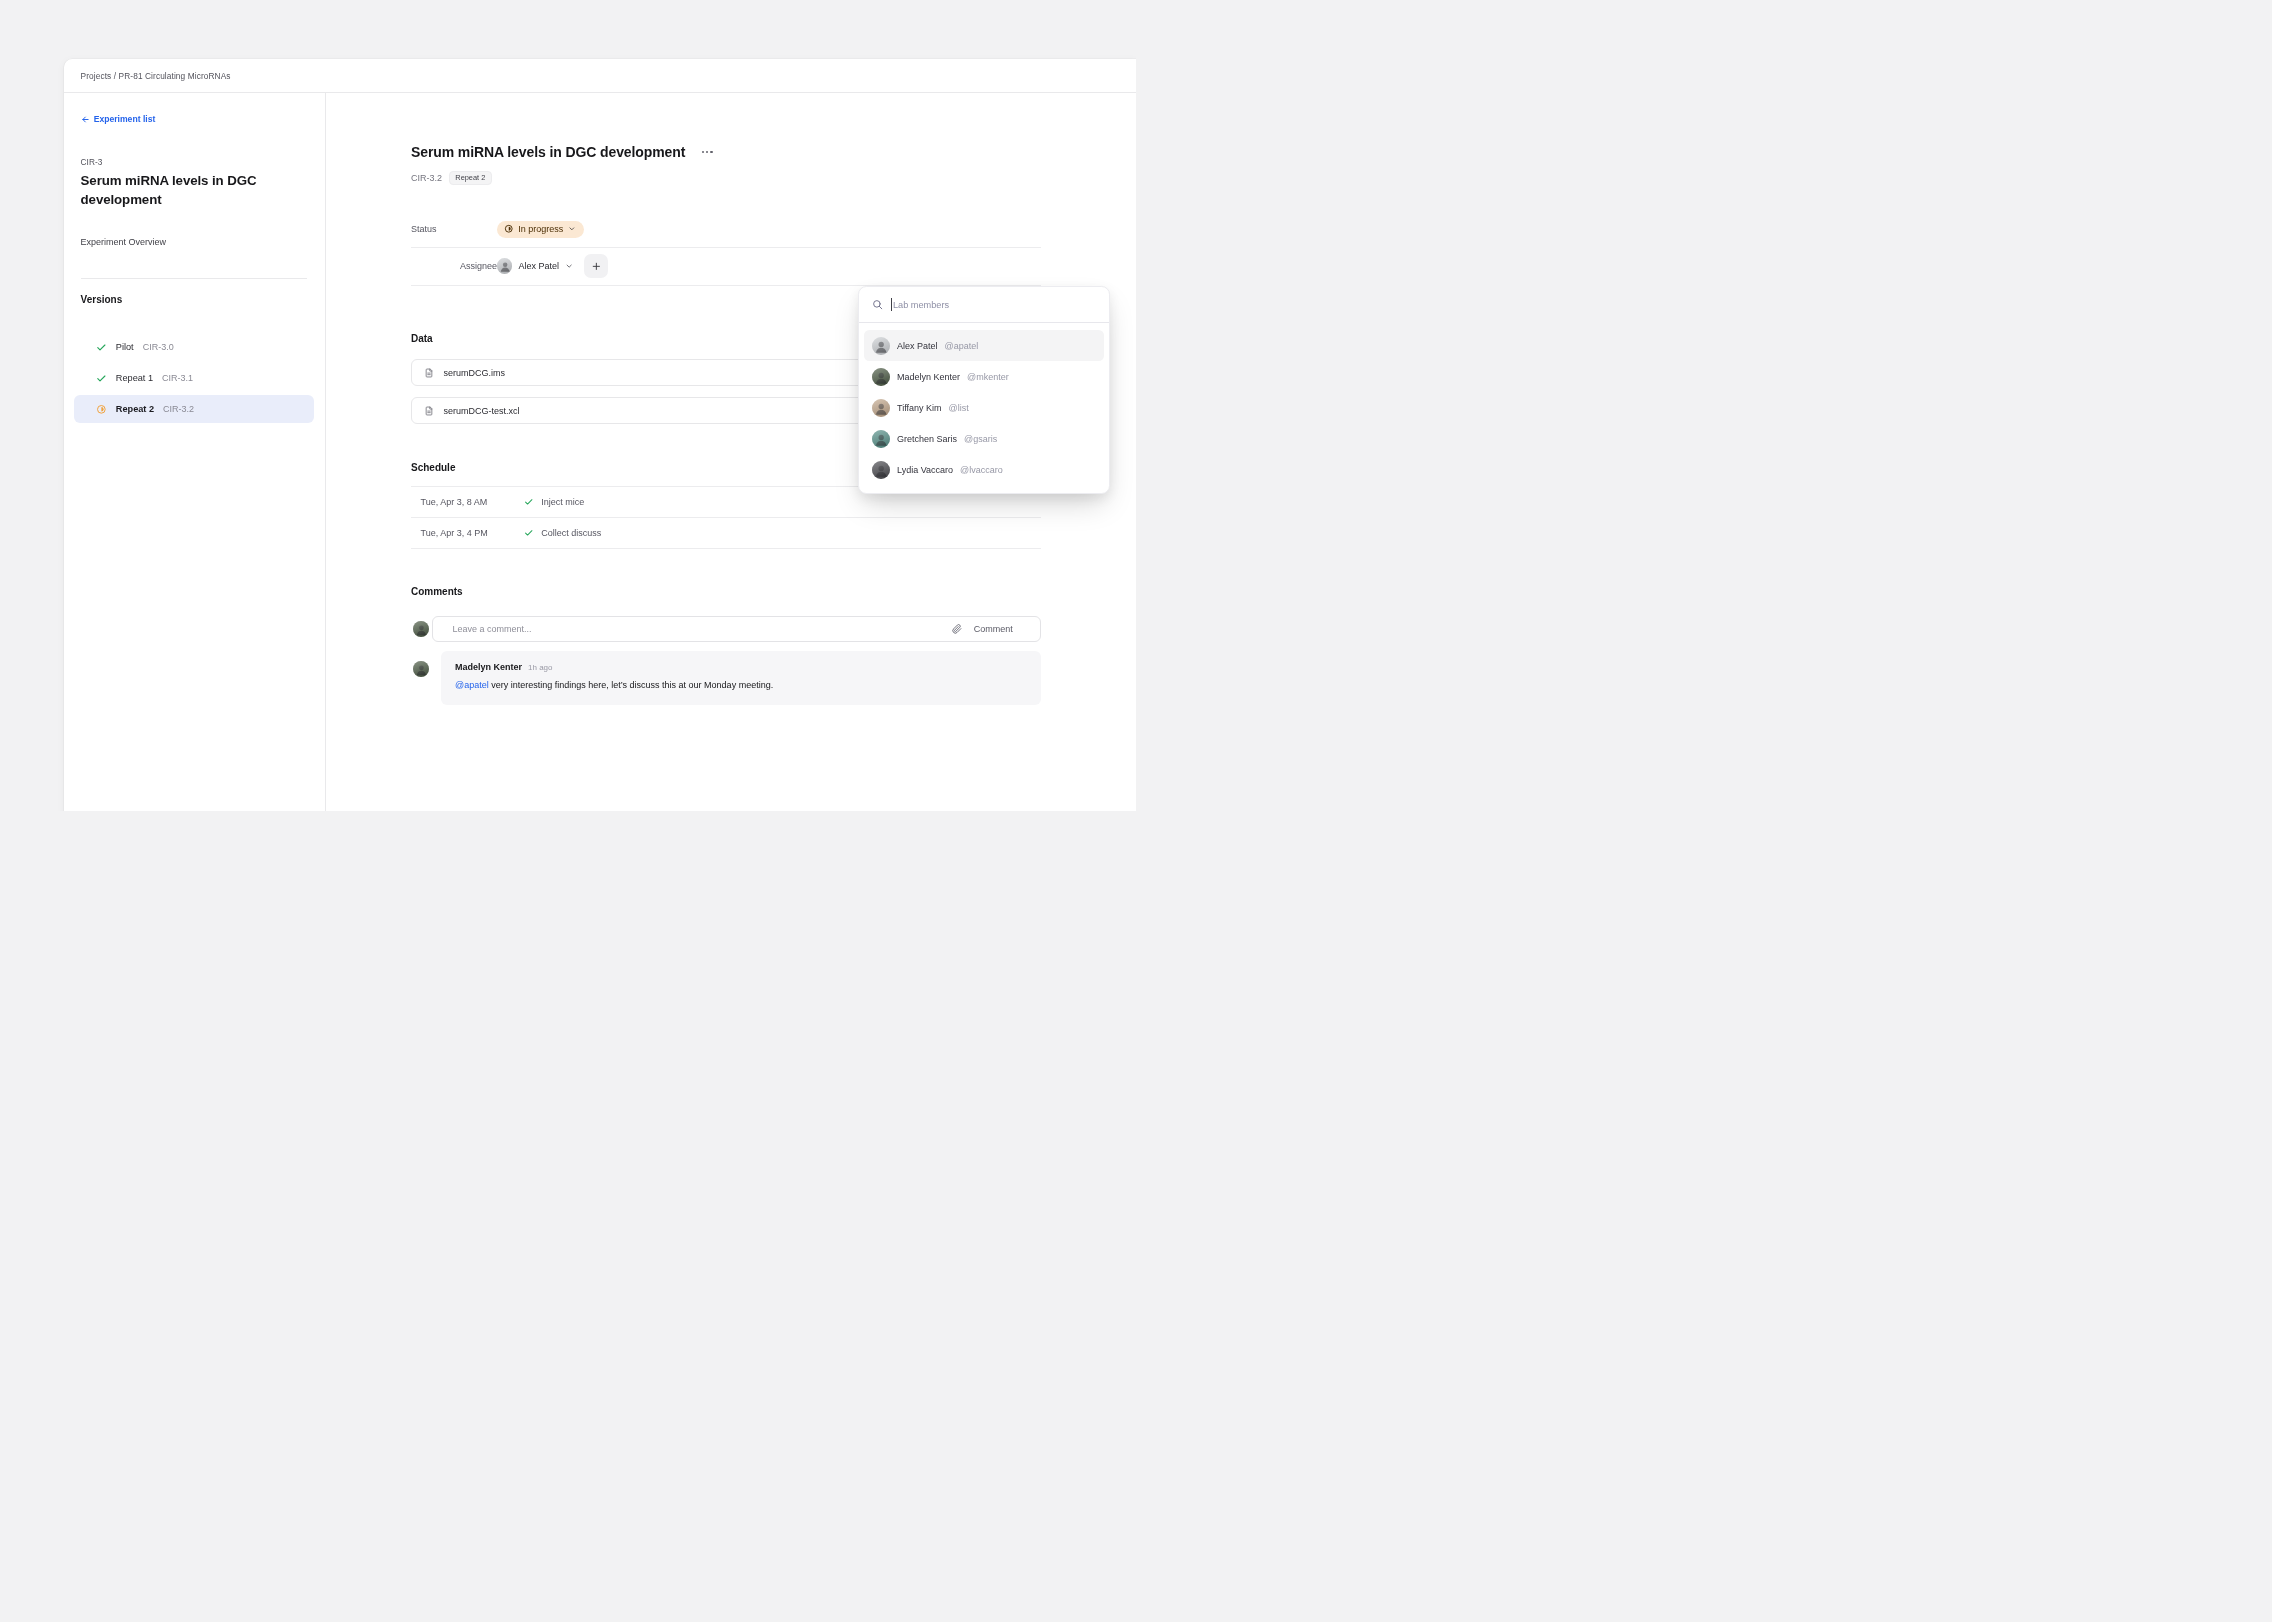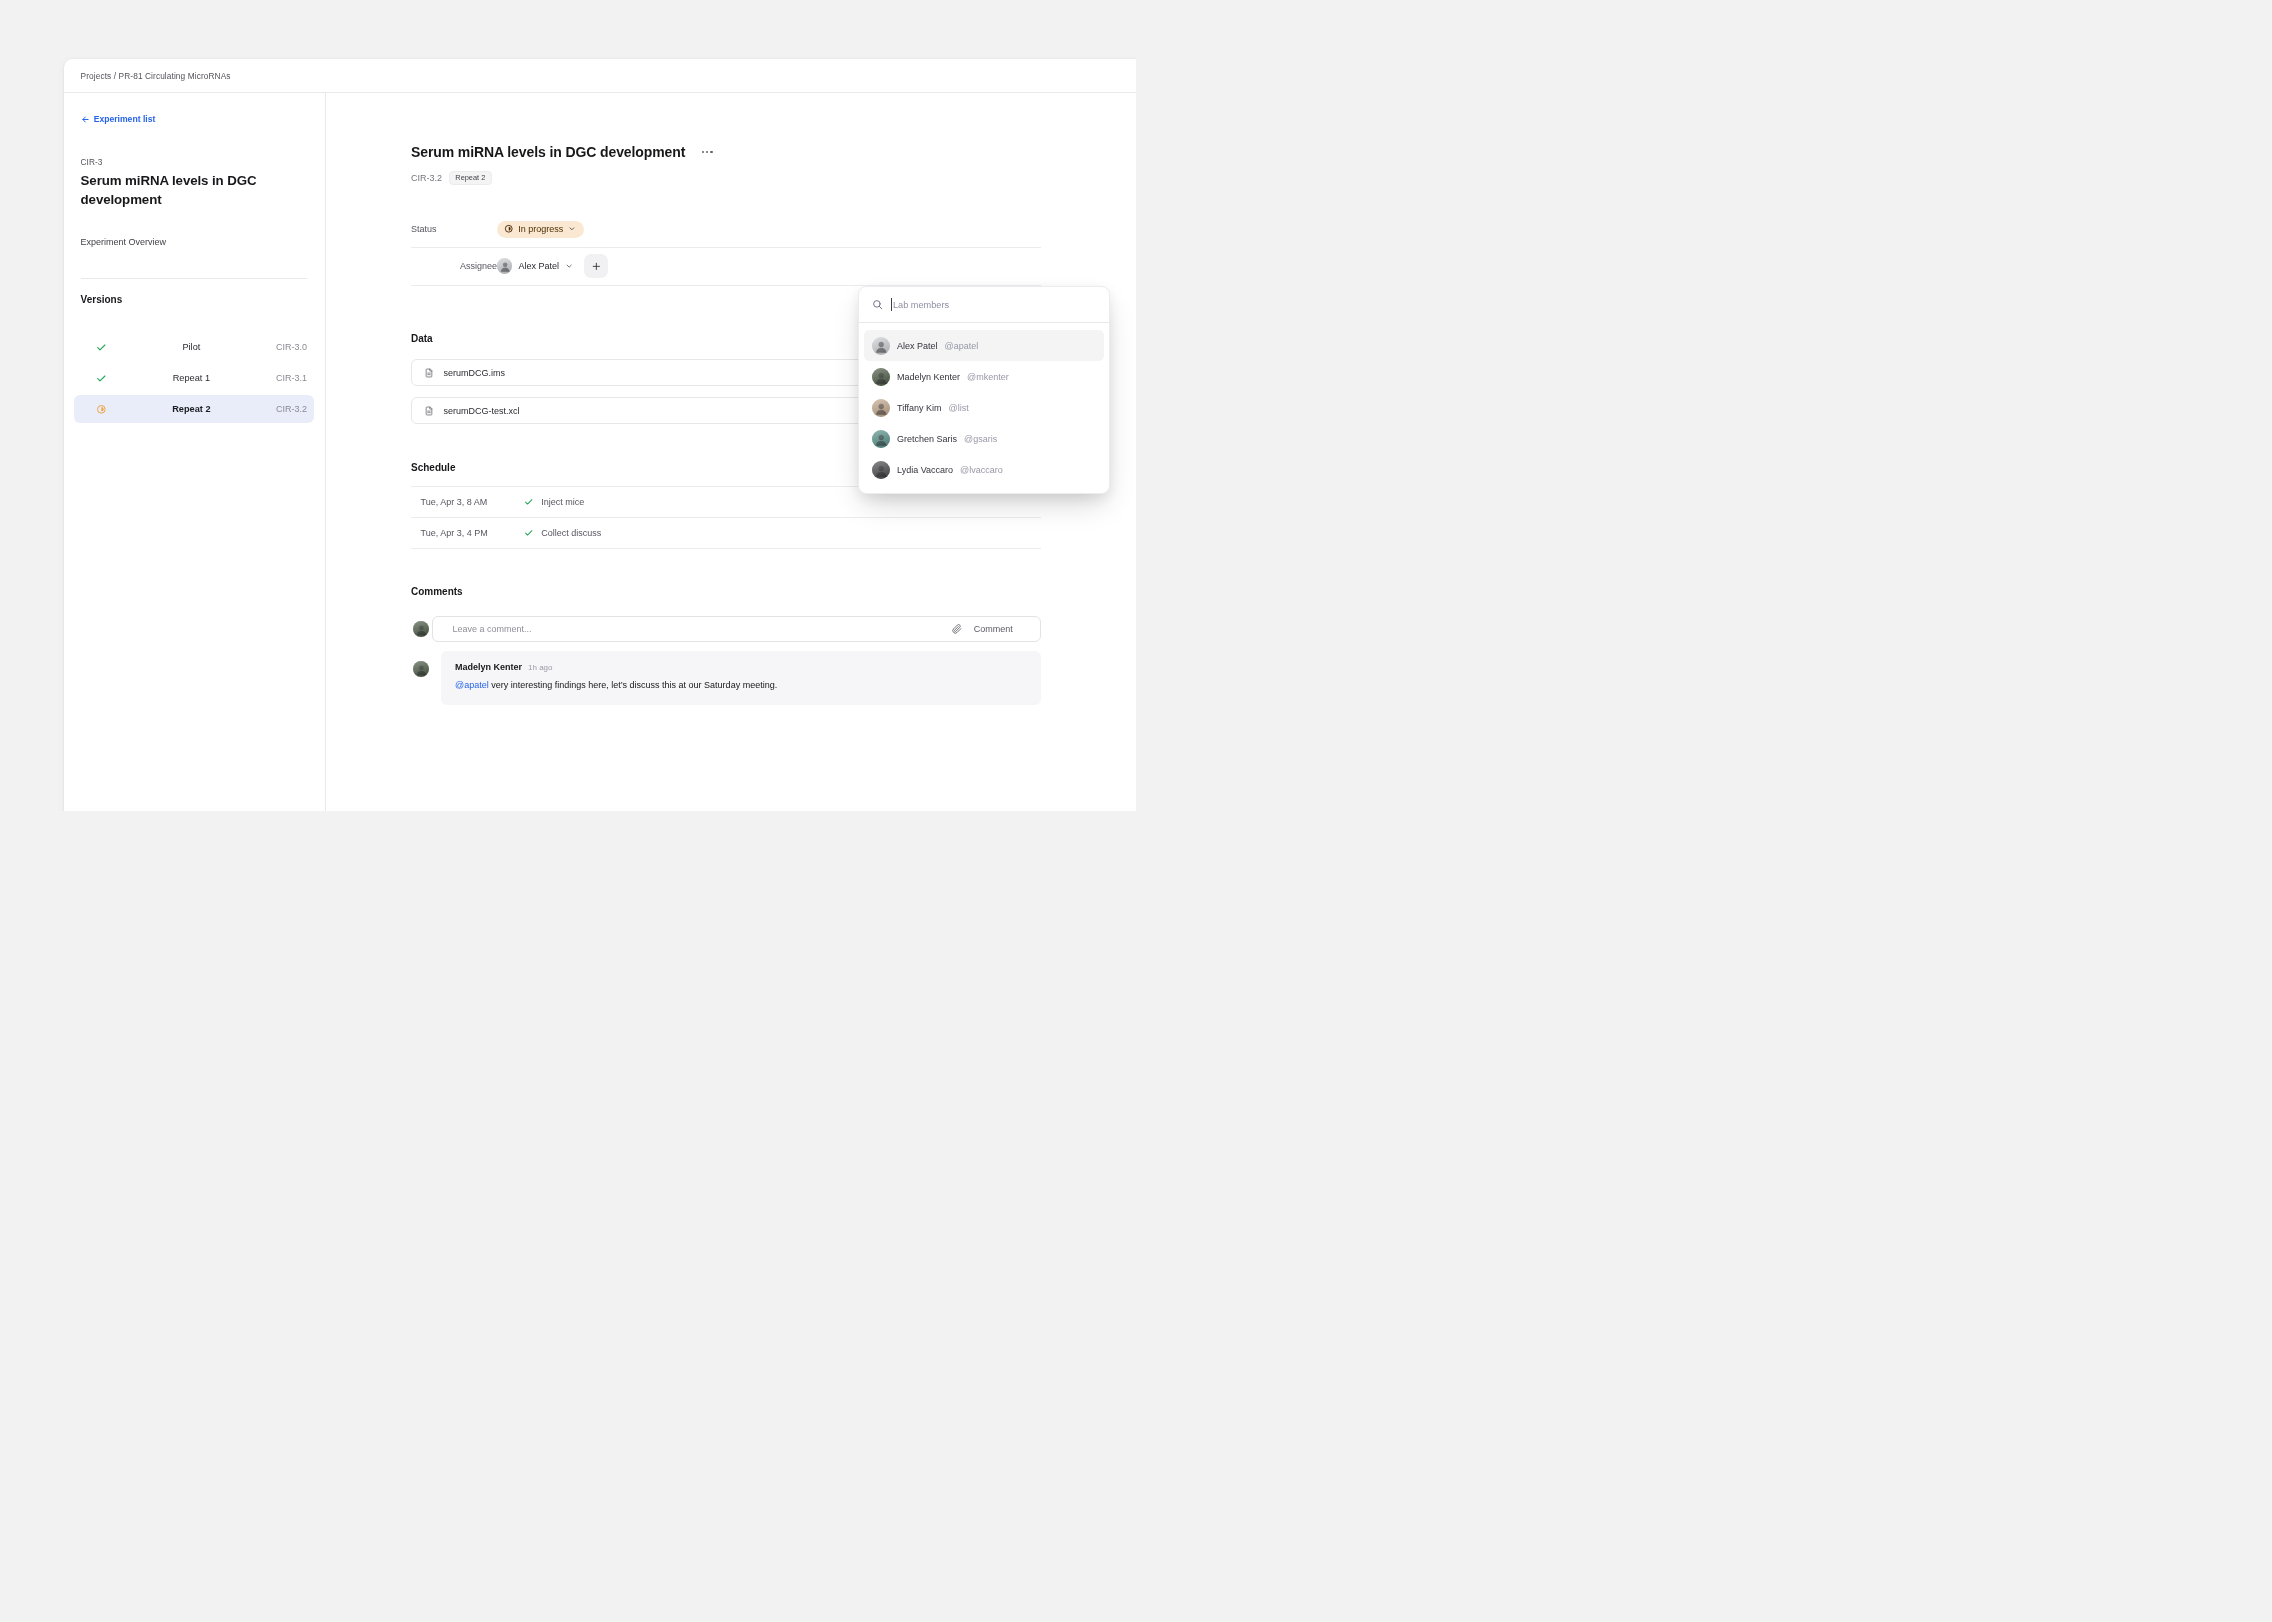--- a/index.html
+++ b/index.html
@@ -19,21 +19,21 @@
   .sidebar { width:262px; flex:0 0 262px; border-right:0.6px solid #e9e9eb; padding:21px 18px 0 16.6px; }
   .back-link { display:flex; align-items:center; gap:4.1px; color:#2463eb; font-size:8.6px; font-weight:700; cursor:pointer; }
   .back-link svg { width:9px; height:9px; }
   .exp-code { margin-top:33px; font-size:8.3px; color:#52525b; }
   .side-title { margin-top:5.3px; font-size:13.3px; line-height:18.3px; font-weight:700; color:#18181b; letter-spacing:-0.1px; }
   .overview { margin-top:28px; font-size:9px; color:#3f3f46; }
   .side-divider { margin-top:31px; border:0; border-top:0.6px solid #e9e9eb; }
   .versions-heading { margin-top:15.4px; font-size:10px; font-weight:700; color:#18181b; }
   .version-list { margin-top:28px; list-style:none; }
   .version-item { height:28px; margin:0 -7px 3px -7px; padding:0 7px 0 22.5px; border-radius:6px;
-                  display:flex; align-items:center; gap:9px; cursor:pointer;justify-content:space-between; }
+                  display:flex; align-items:center; gap:9px; cursor:pointer; }
   .version-item.selected { background:#e9edfa; }
   .version-item .vicon { width:10.7px; height:10.7px; flex:0 0 10.7px; display:flex; }
   .version-item .vlabel { font-size:9.2px; font-weight:500; color:#2b2b31; }
   .version-item.selected .vlabel { font-weight:700; color:#1b1b20; }
   .version-item .vcode { font-size:9px; color:#8a8a94; }
 
   
   .main { flex:1; padding:0 95px 0 85px; position:relative; }
   .title-row { margin-top:51px; display:flex; align-items:center; gap:15.4px; }
   .page-title { font-size:14px; font-weight:700; color:#18181b; letter-spacing:-0.1px; }
@@ -333,21 +333,21 @@
             <svg viewBox="0 0 24 24">
                 <circle cx="12" cy="8.2" r="4.4"></circle>
                 <path d="M3.5 22c0-4.7 3.8-8.5 8.5-8.5s8.5 3.8 8.5 8.5z"></path>
               </svg>
           </span>
           <div class="comment-card">
             <div class="comment-head">
               <span class="comment-author">Madelyn Kenter</span>
               <span class="comment-time">1h ago</span>
             </div>
-            <div class="comment-text"><span class="mention">@apatel</span><span> very interesting findings here, let’s discuss this at our Saturday meeting.</span></div>
+            <div class="comment-text"><span class="mention">@apatel</span><span> very interesting findings here, let’s discuss this at our Monday meeting.</span></div>
           </div>
         </div>
 
         <div class="dropdown">
           <div class="dd-search">
             <span class="search-icon">
               <svg viewBox="0 0 24 24" class="stroke-ic" stroke="#73738c" stroke-width="2.1">
                   <circle cx="10.5" cy="10.5" r="7"></circle>
                   <path d="M15.8 15.8 21 21"></path>
                 </svg>

